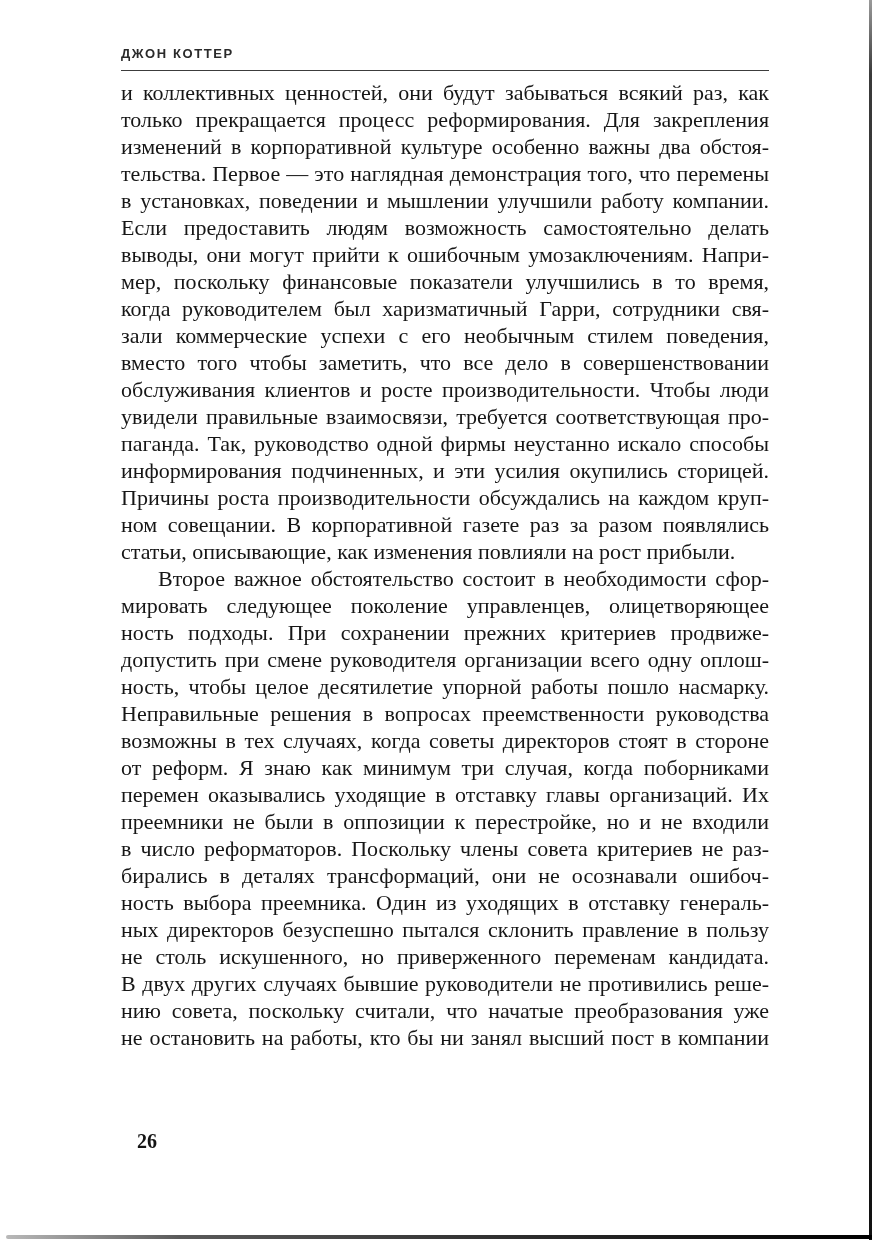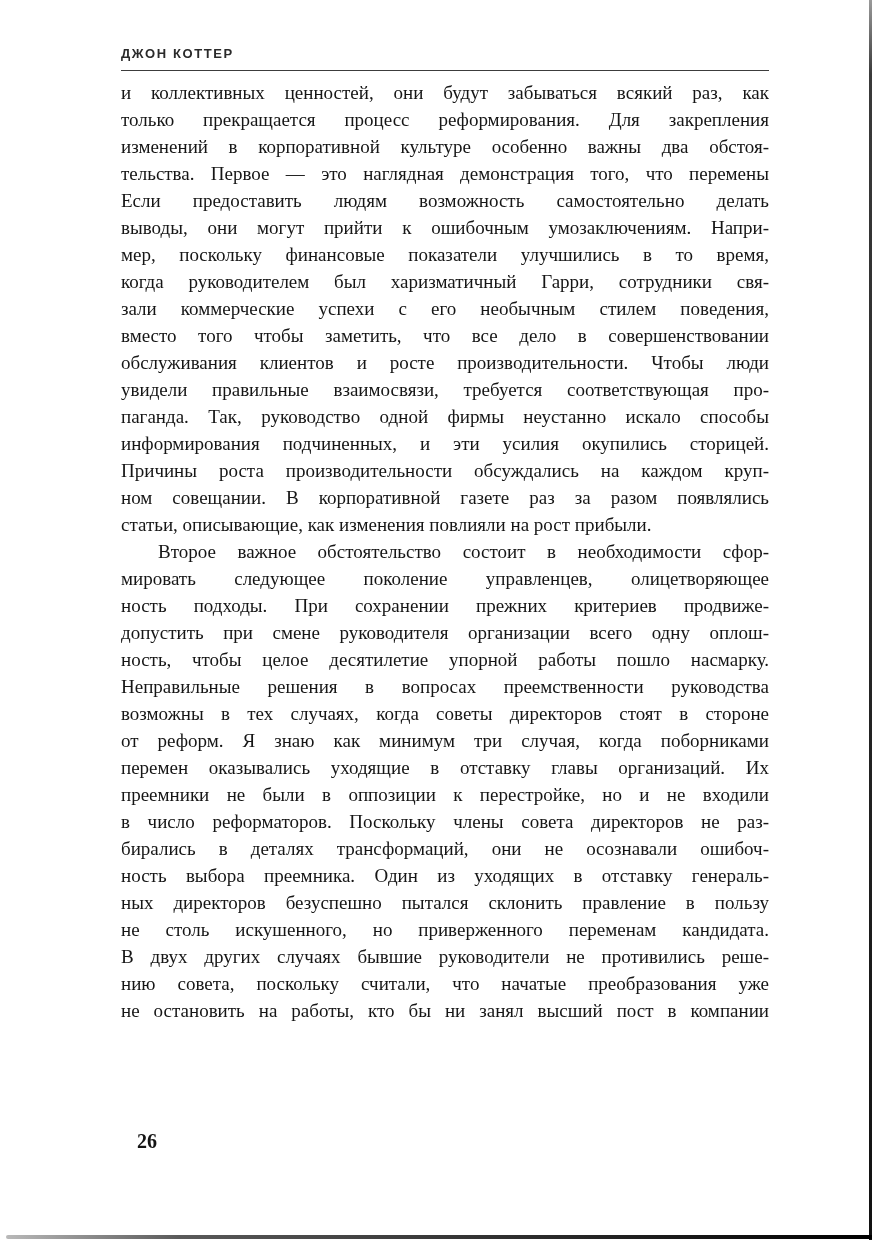--- a/index.html
+++ b/index.html
@@ -49,21 +49,21 @@
     color: #2a2a2a;
   }
   .header-rule {
     margin-top: 9px;
     height: 0;
     border: 0;
     border-top: 1.5px solid #3c3c3c;
     width: 100%;
   }
   .body-text {
-    font-size: 19px;
+    font-size: 22px;
     line-height: 27px;
     color: #161616;
   }
   .paragraph { margin: 0; }
   .line {
     text-align: justify;
     text-align-last: justify;
     white-space: normal;
     height: 27px;
     overflow: hidden;
@@ -90,20 +90,21 @@
 <div class="page">
   <div class="content">
     <div class="running-header">ДЖОН КОТТЕР</div>
     <hr class="header-rule">
     <div class="body-text">
         <div class="paragraph">
           <div class="line">и коллективных ценностей, они будут забываться всякий раз, как</div>
           <div class="line">только прекращается процесс реформирования. Для закрепления</div>
           <div class="line">изменений в корпоративной культуре особенно важны два обстоя-</div>
           <div class="line">тельства. Первое — это наглядная демонстрация того, что перемены</div>
+          <div class="line">в установках, поведении и мышлении улучшили работу компании.</div>
           <div class="line">Если предоставить людям возможность самостоятельно делать</div>
           <div class="line">выводы, они могут прийти к ошибочным умозаключениям. Напри-</div>
           <div class="line">мер, поскольку финансовые показатели улучшились в то время,</div>
           <div class="line">когда руководителем был харизматичный Гарри, сотрудники свя-</div>
           <div class="line">зали коммерческие успехи с его необычным стилем поведения,</div>
           <div class="line">вместо того чтобы заметить, что все дело в совершенствовании</div>
           <div class="line">обслуживания клиентов и росте производительности. Чтобы люди</div>
           <div class="line">увидели правильные взаимосвязи, требуется соответствующая про-</div>
           <div class="line">паганда. Так, руководство одной фирмы неустанно искало способы</div>
           <div class="line">информирования подчиненных, и эти усилия окупились сторицей.</div>
@@ -115,21 +116,21 @@
           <div class="line">Второе важное обстоятельство состоит в необходимости сфор-</div>
           <div class="line">мировать следующее поколение управленцев, олицетворяющее</div>
           <div class="line">ность подходы. При сохранении прежних критериев продвиже-</div>
           <div class="line">допустить при смене руководителя организации всего одну оплош-</div>
           <div class="line">ность, чтобы целое десятилетие упорной работы пошло насмарку.</div>
           <div class="line">Неправильные решения в вопросах преемственности руководства</div>
           <div class="line">возможны в тех случаях, когда советы директоров стоят в стороне</div>
           <div class="line">от реформ. Я знаю как минимум три случая, когда поборниками</div>
           <div class="line">перемен оказывались уходящие в отставку главы организаций. Их</div>
           <div class="line">преемники не были в оппозиции к перестройке, но и не входили</div>
-          <div class="line">в число реформаторов. Поскольку члены совета директоров не раз-</div>
+          <div class="line">в число реформаторов. Поскольку члены совета критериев не раз-</div>
           <div class="line">бирались в деталях трансформаций, они не осознавали ошибоч-</div>
           <div class="line">ность выбора преемника. Один из уходящих в отставку генераль-</div>
           <div class="line">ных директоров безуспешно пытался склонить правление в пользу</div>
           <div class="line">не столь искушенного, но приверженного переменам кандидата.</div>
           <div class="line">В двух других случаях бывшие руководители не противились реше-</div>
           <div class="line">нию совета, поскольку считали, что начатые преобразования уже</div>
           <div class="line">не остановить на работы, кто бы ни занял высший пост в компании</div>
         </div>
       </div>
   </div>

